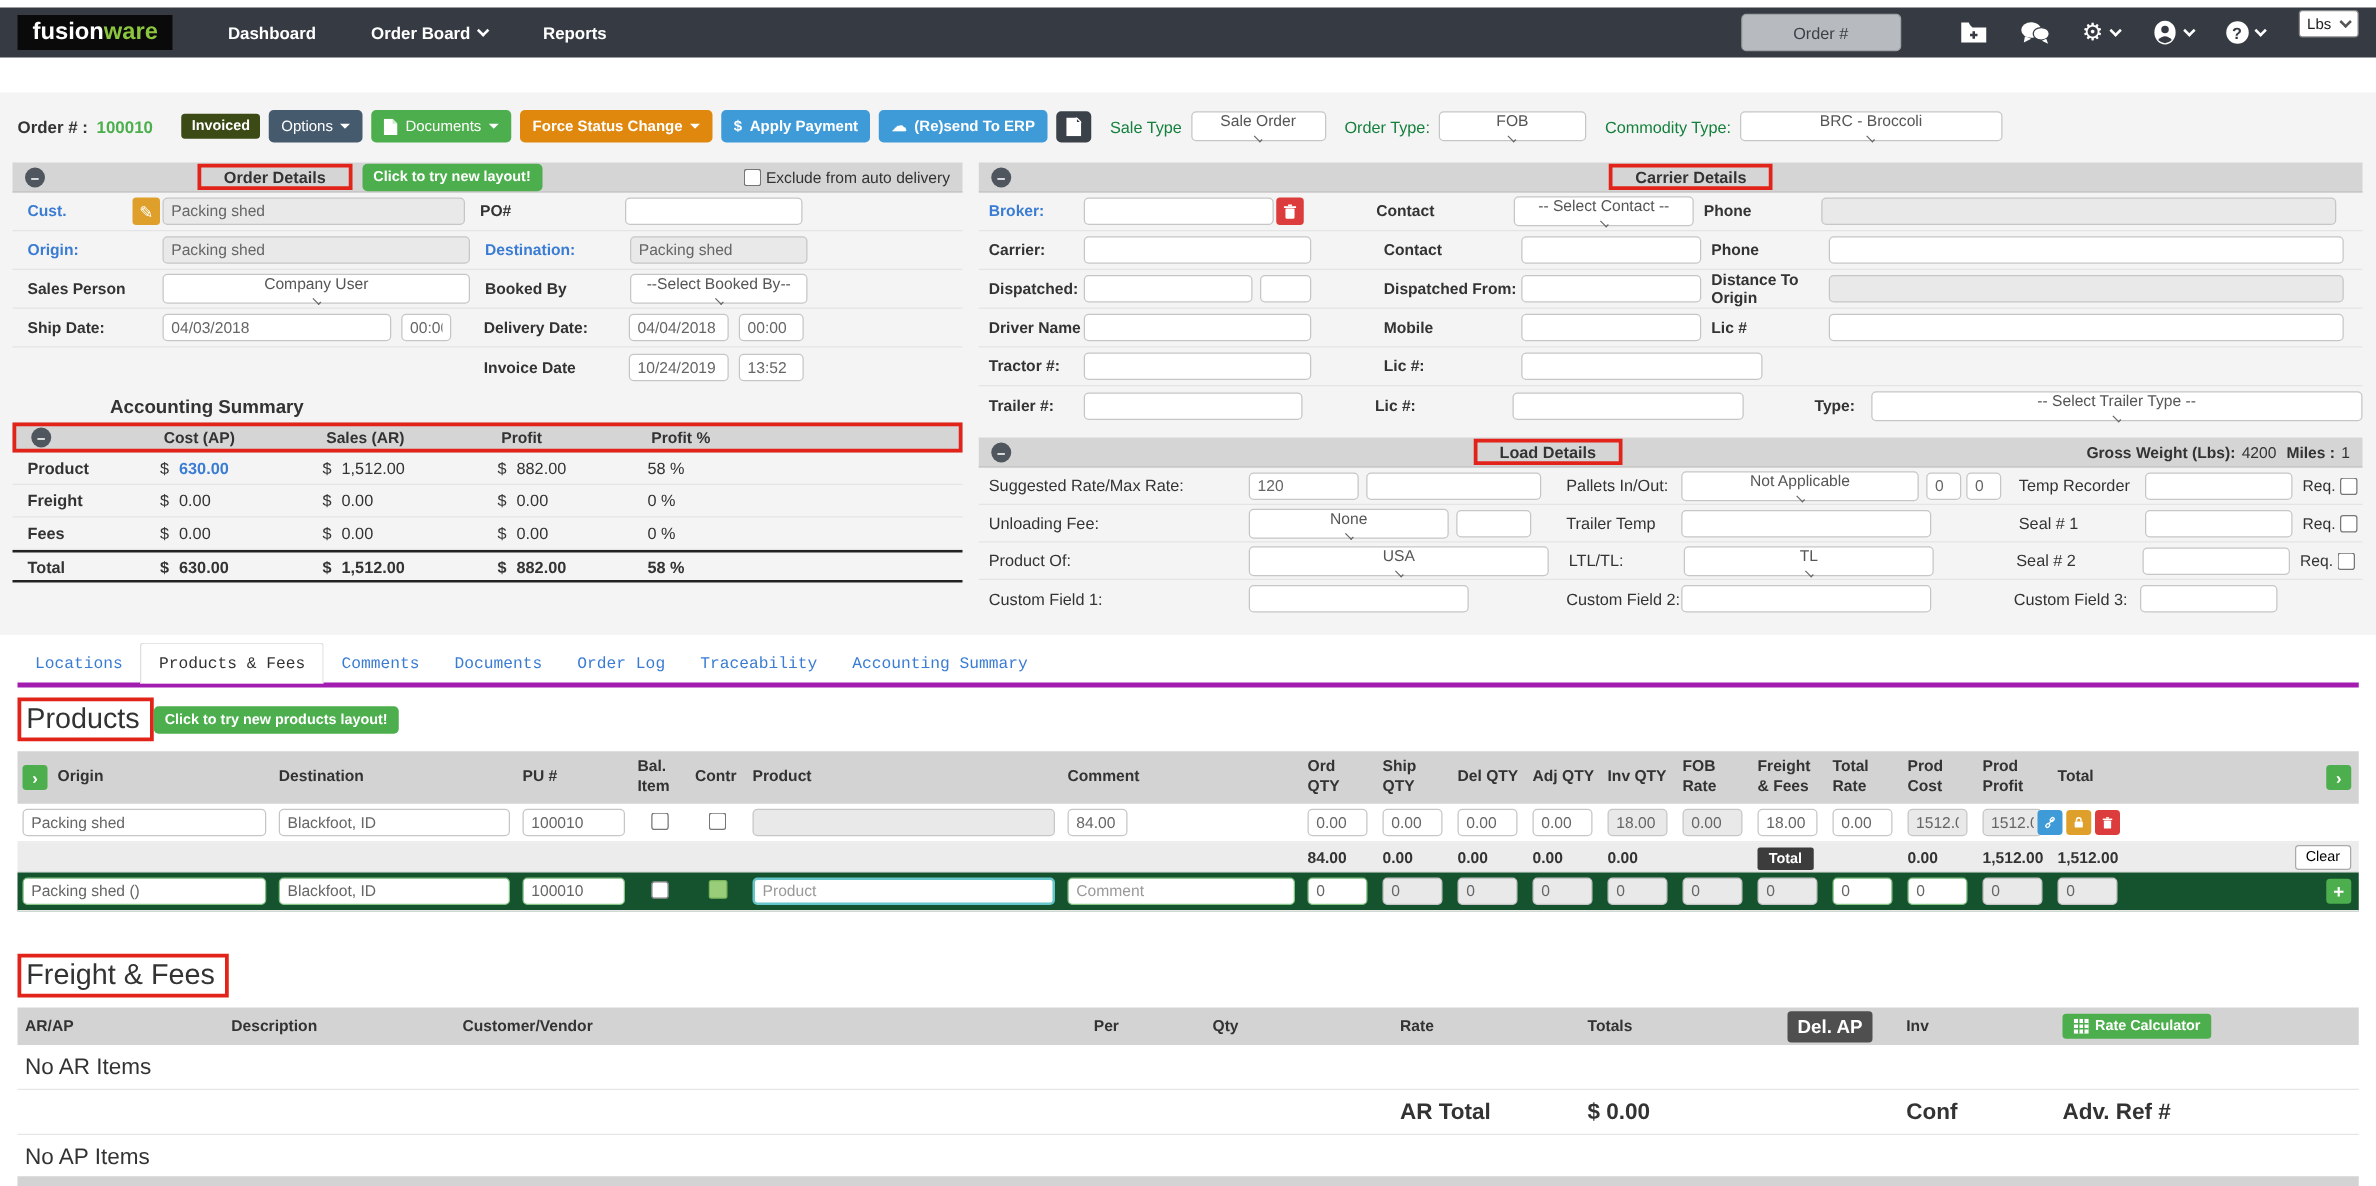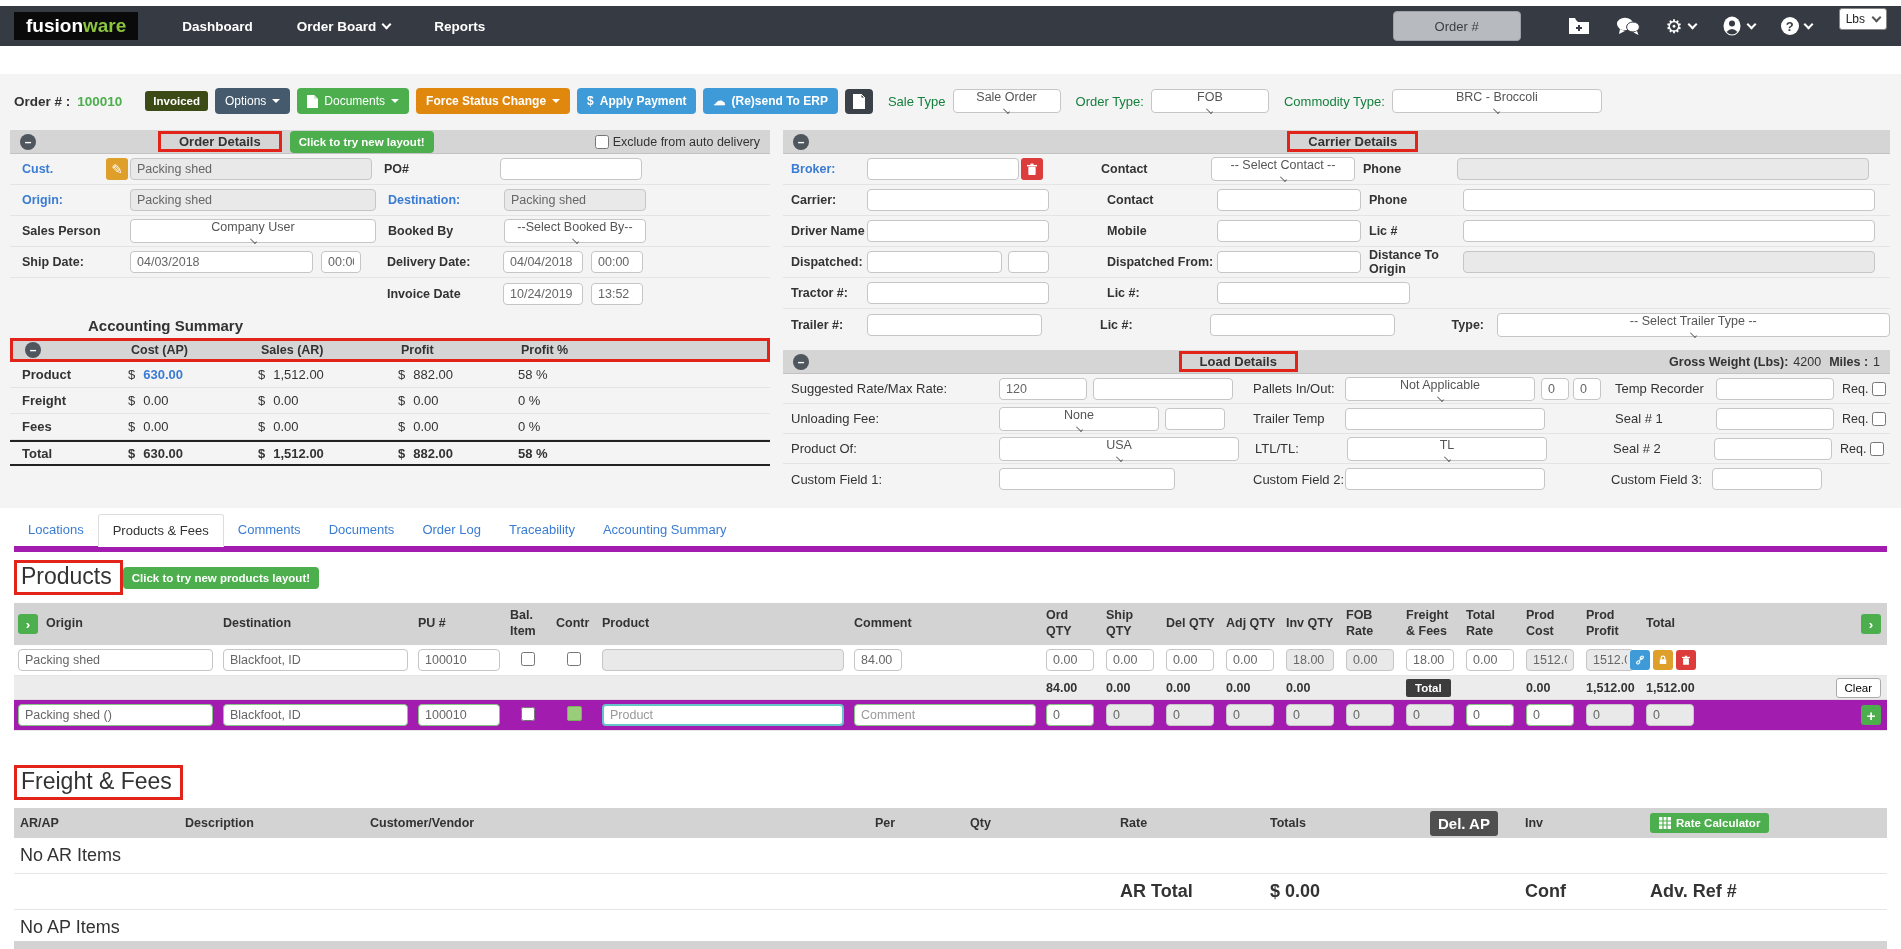--- a/index.html
+++ b/index.html
@@ -60,39 +60,39 @@
       justify-content:center;cursor:pointer;flex:none;}
   .sq-org{background:#dfa02b;} .sq-red{background:#dd3c3c;} .sq-blue{background:var(--blue);} .sq-grn{background:var(--green);}
   .acct-title{font-weight:bold;font-size:15px;margin:8px 0 4px 78px;}
   .acct-grid{display:grid;grid-template-columns:106px 130px 140px 120px auto;align-items:center;}
   .acct-head{height:24px;background:var(--hdr);border:3px solid var(--red);padding-left:12px;font-weight:bold;}
   .acct-row{height:26px;border-bottom:1px solid #e4e4e4;padding-left:12px;font-size:13px;}
   .acct-row .rl{font-weight:bold;}
   .money .v{margin-left:8px;} .money .bl{color:var(--link);font-weight:bold;}
   .acct-total{border-top:2px solid #222;font-weight:bold;border-bottom:2px solid #222;}
   
-  .tabs{display:flex;align-items:flex-start;margin:6px 0 0 14px;border-bottom:6px solid #a21caf;width:1873px;}
+  .tabs{display:flex;align-items:flex-end;margin:6px 0 0 14px;border-bottom:4px solid #a21caf;width:1873px;font-family:Liberation Mono, monospace;}
   .tab{color:var(--link);font-size:13px;padding:8px 14px;cursor:pointer;}
   .tab.active{color:#333;background:#fff;border:1px solid #ddd;border-bottom:1px solid #fff;border-radius:3px 3px 0 0;margin-bottom:-1px;}
   
   .sec-title-row{display:flex;align-items:center;margin:8px 0 8px 14px;}
   .sec-title{font-size:23px;font-weight:normal;color:#333;}
   .ann-big{border:3px solid var(--red);padding:0 8px 2px 4px;}
   .b-small-green{background:var(--green);border:none;border-radius:4px;color:#fff;font-size:11.5px;font-weight:bold;padding:5px 9px;cursor:pointer;}
   .ptable{width:1873px;margin-left:14px;}
   .pgrid{display:grid;grid-template-columns:205px 195px 92px 46px 46px 252px 192px repeat(11,60px) 1fr;align-items:center;}
   .phdr{background:#d3d3d3;font-weight:bold;font-size:12.5px;min-height:42px;}
   .phdr>div{padding:4px 6px 4px 4px;line-height:1.25;}
   .pc{padding:4px 6px 4px 4px;}
   .num-inp{width:48px;}
   .prow2{min-height:30px;border-bottom:1px solid #e6e6e6;}
   .ptot{background:#ececec;font-weight:bold;font-size:12.5px;min-height:24px;border-bottom:1px solid #dcdcdc;}
   .tot-badge{background:#3c3c3c;color:#fff;border-radius:2px;padding:3px 9px;font-size:11.5px;font-weight:bold;}
   .clear-btn{background:#fff;border:1px solid #aaa;border-radius:3px;font-size:11.5px;padding:3px 8px;cursor:pointer;}
-  .newrow{background:#a21caf;}
+  .newrow{background:#14532d;}
   .ginp{border:1px solid #86c586;}
   .focus-inp{border:2px solid #66c5c9;}
   .greencb{width:15px;height:15px;background:#9acd7a;border:1px solid #79b35b;border-radius:2px;cursor:pointer;display:inline-block;}
   .acts{display:flex;gap:3px;justify-content:flex-end;padding-right:6px;}
   .sq-sm{width:20px;height:20px;border-radius:3px;}
   
   .fgrid{display:grid;grid-template-columns:165px 185px 505px 95px 150px 150px 160px 95px 75px 1fr;align-items:center;}
   .fhdr{background:#d3d3d3;font-weight:bold;height:30px;}
   .fhdr>div,.frow>div{padding:0 6px;}
   .frow{height:36px;border-bottom:1px solid #e6e6e6;font-size:18px;}
@@ -325,35 +325,35 @@
       </div>
       <div class="prow" style="padding-left:8px">
         <span class="lbl" style="width:76px">Carrier:</span>
         <input class="inp" style="width: 182px;">
         <span class="lbl" style="width:110px;margin-left:58px">Contact</span>
         <input class="inp" style="width: 144px;">
         <span class="lbl" style="width:94px;margin-left:8px">Phone</span>
         <input class="inp" style="width: 412px;">
       </div>
       <div class="prow" style="padding-left:8px">
-        <span class="lbl" style="width:76px">Driver Name</span>
-        <input class="inp" style="width: 182px;">
-        <span class="lbl" style="width:110px;margin-left:58px">Mobile</span>
-        <input class="inp" style="width: 144px;">
-        <span class="lbl" style="width:94px;margin-left:8px">Lic #</span>
-        <input class="inp" style="width: 412px;">
-      </div>
-      <div class="prow" style="padding-left:8px">
         <span class="lbl" style="width:76px">Dispatched:</span>
         <input class="inp" style="width: 135px;">
         <input class="inp" style="width: 41px; margin-left: 6px;">
         <span class="lbl" style="width:110px;margin-left:58px">Dispatched From:</span>
         <input class="inp" style="width: 144px;">
         <span class="lbl" style="width:94px;margin-left:8px">Distance To Origin</span>
         <input class="inp ro" style="width: 412px;">
+      </div>
+      <div class="prow" style="padding-left:8px">
+        <span class="lbl" style="width:76px">Driver Name</span>
+        <input class="inp" style="width: 182px;">
+        <span class="lbl" style="width:110px;margin-left:58px">Mobile</span>
+        <input class="inp" style="width: 144px;">
+        <span class="lbl" style="width:94px;margin-left:8px">Lic #</span>
+        <input class="inp" style="width: 412px;">
       </div>
       <div class="prow" style="padding-left:8px">
         <span class="lbl" style="width:76px">Tractor #:</span>
         <input class="inp" style="width: 182px;">
         <span class="lbl" style="width:110px;margin-left:58px">Lic #:</span>
         <input class="inp" style="width: 193px;">
       </div>
       <div class="prow" style="padding-left:8px;border-bottom:none">
         <span class="lbl" style="width:76px">Trailer #:</span>
         <input class="inp" style="width: 182px;">

